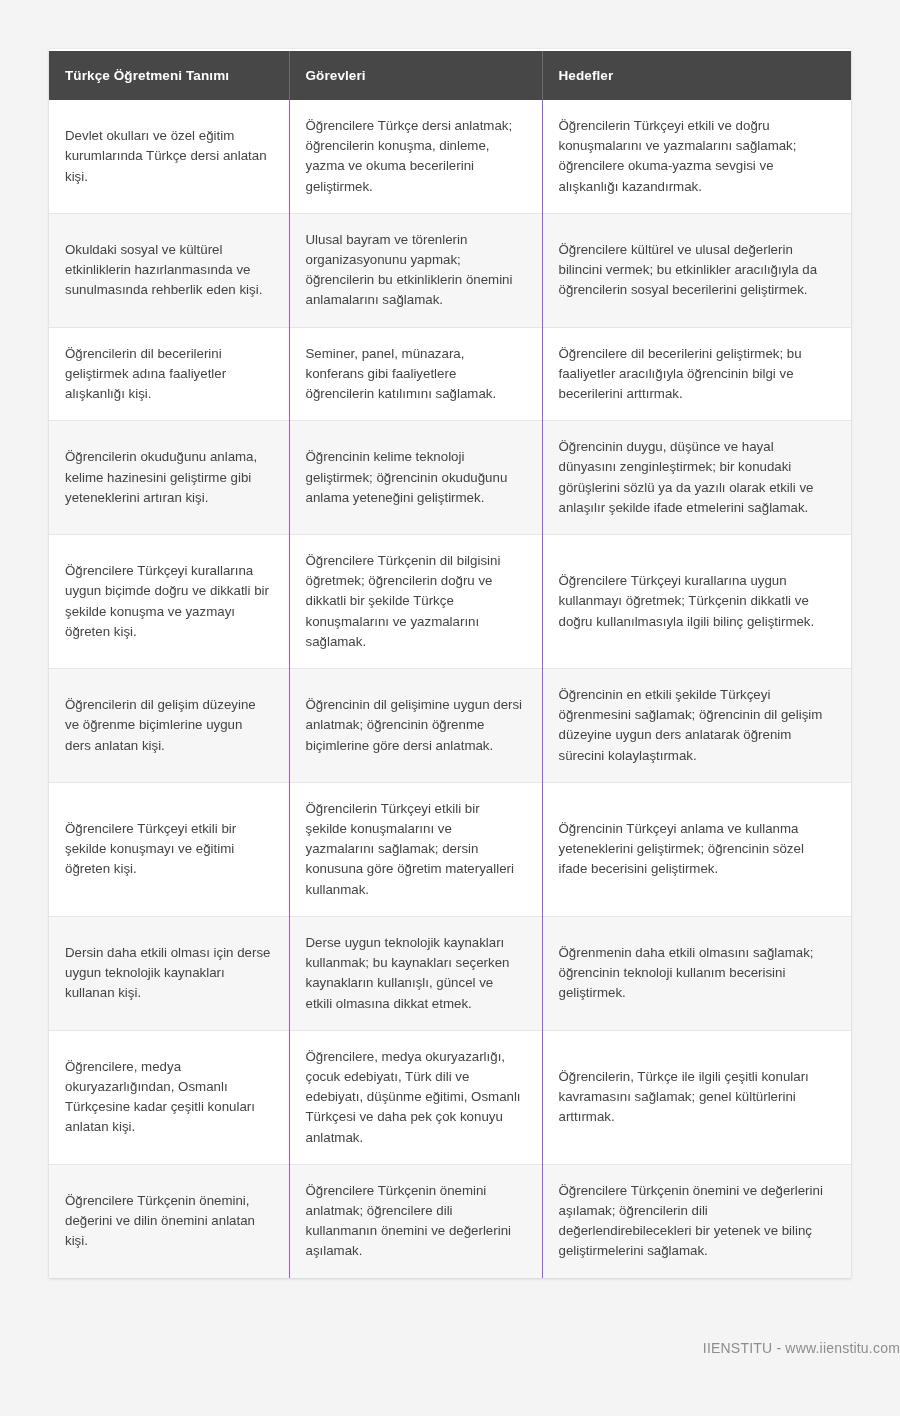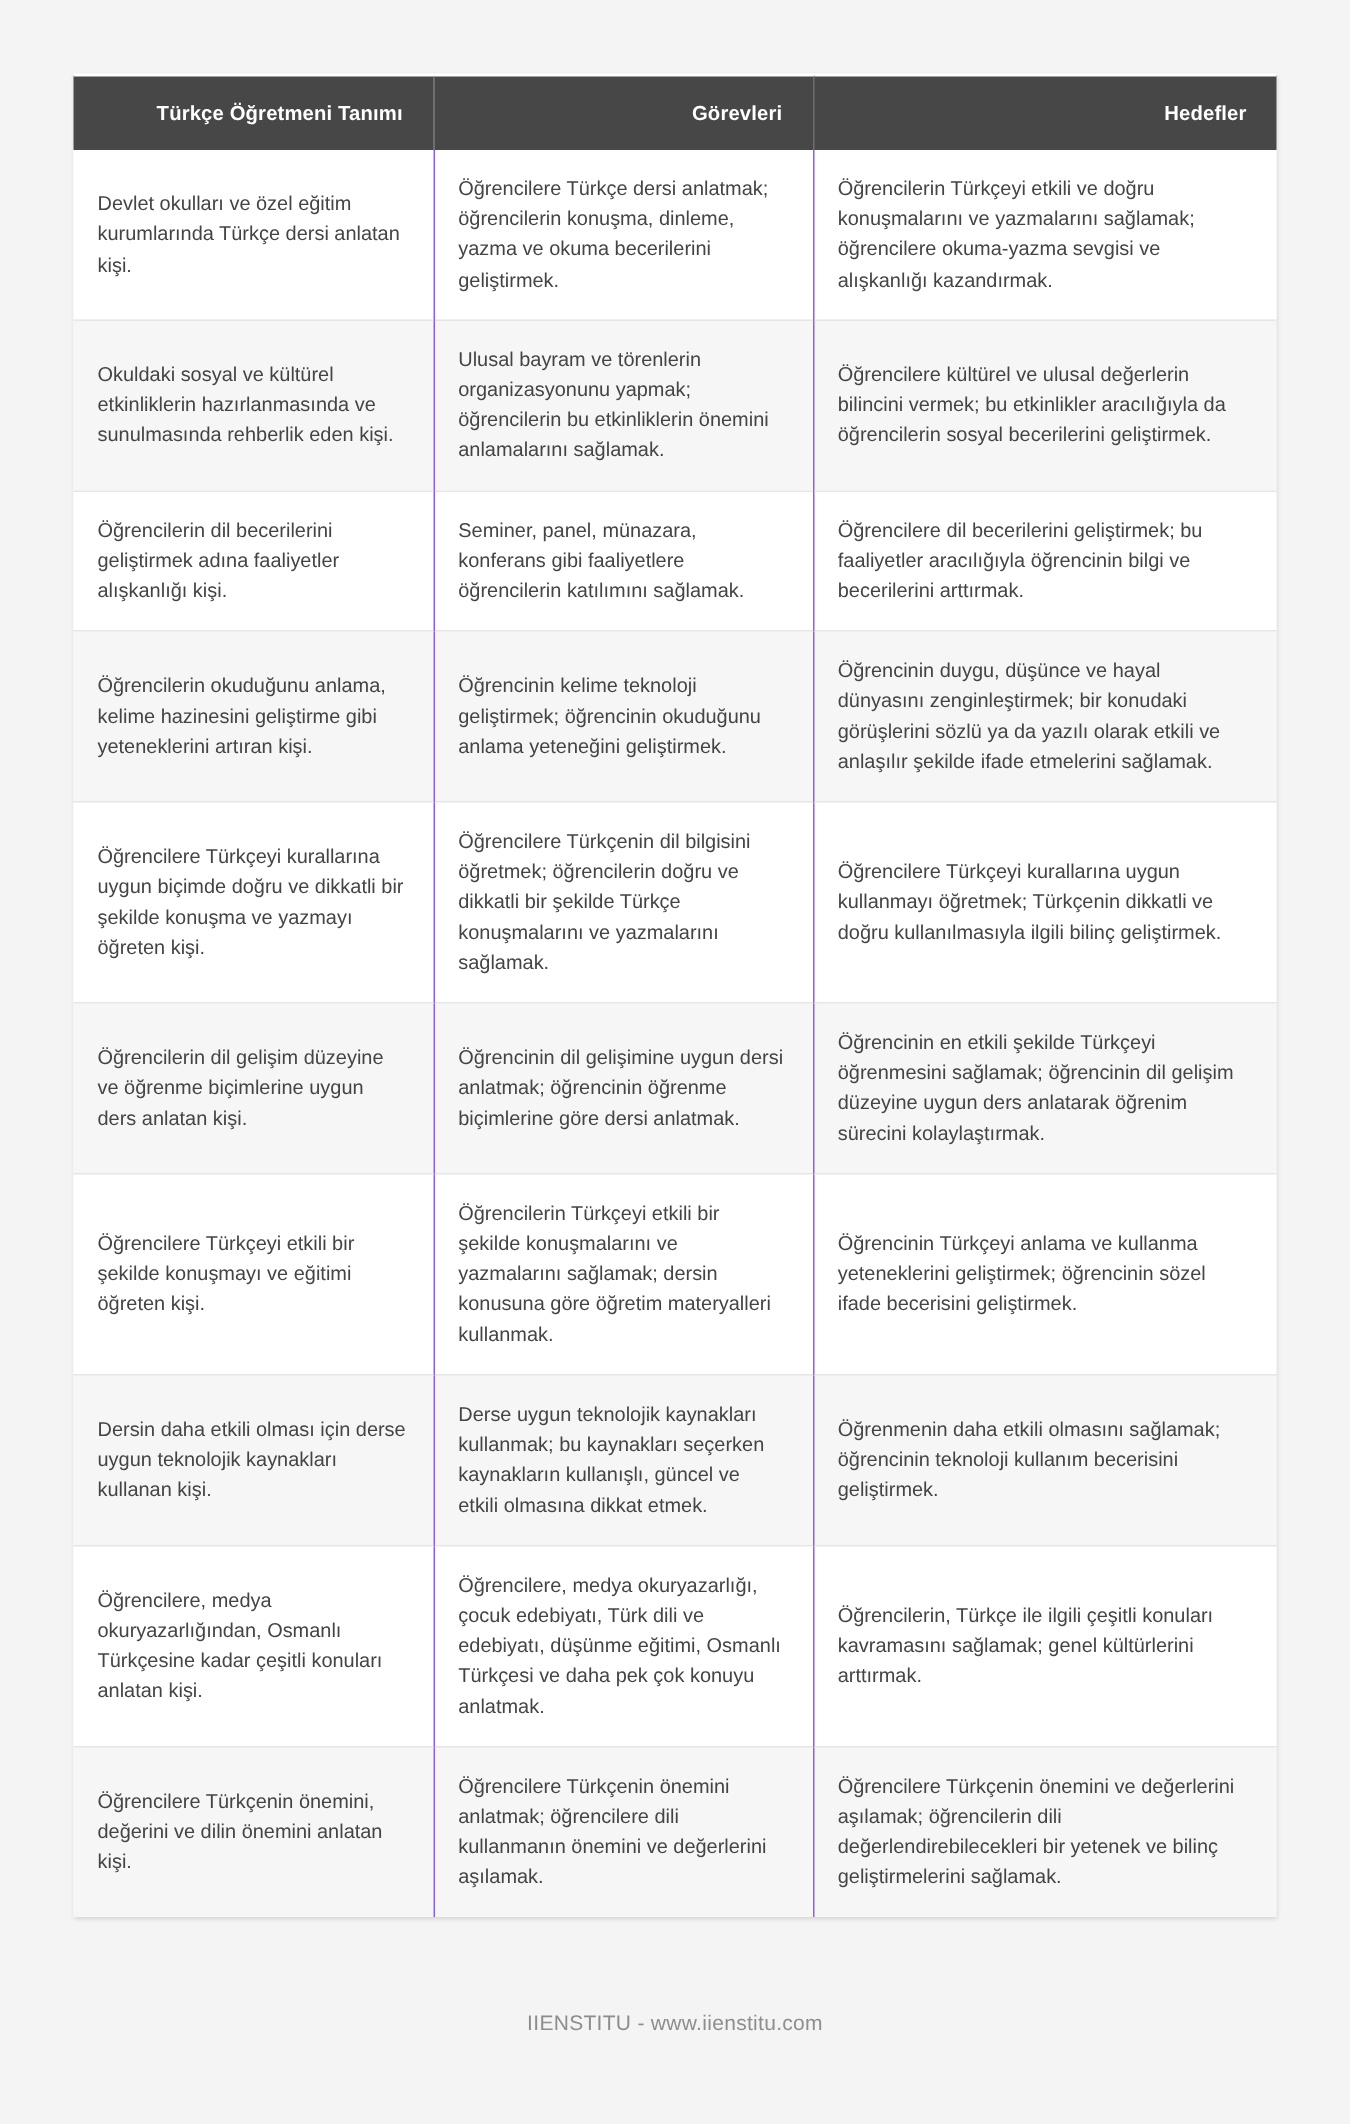--- a/index.html
+++ b/index.html
@@ -54,21 +54,21 @@
   }
   table.data-table col.c1 { width: 240px; }
   table.data-table col.c2 { width: 253px; }
   table.data-table col.c3 { width: 309px; }
 
   thead th {
     background: #474747;
     color: #ffffff;
     font-size: 13.5px;
     font-weight: bold;
-    text-align: right;
+    text-align: left;
     padding: 17px 20px 17px 16px;
     border-left: 1px solid #6d6d6d;
     border-top: 2px solid #ffffff;
     vertical-align: middle;
     letter-spacing: 0.1px;
   }
   thead th:first-child {
     border-left: none;
     padding-left: 16px;
   }
@@ -94,21 +94,21 @@
   tbody tr.alt td {
     background: #f6f6f6;
   }
 
   
   .footer {
     position: absolute;
     left: 0;
     top: 1340px;
     width: 900px;
-    text-align: center;
+    text-align: right;
     color: #8d8d8d;
     font-size: 14px;
     letter-spacing: 0.2px;
   }
 </style>
 </head>
 <body>
 
 <div class="page">
 

